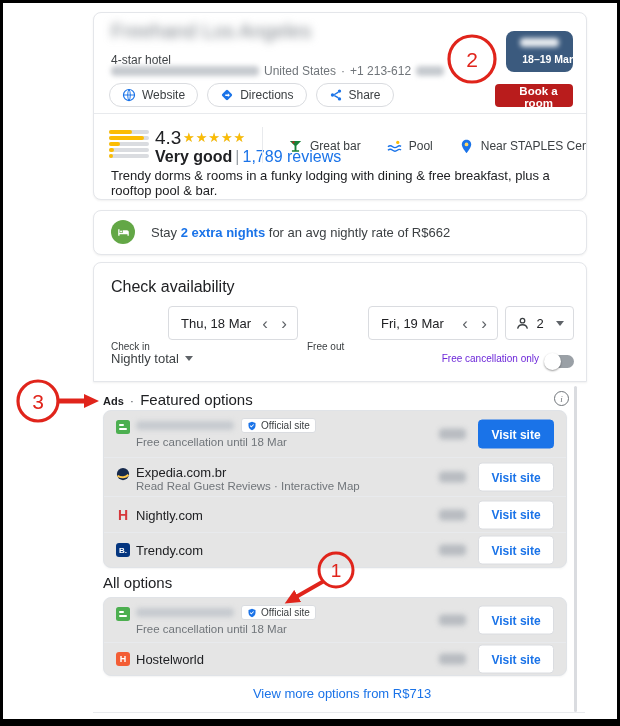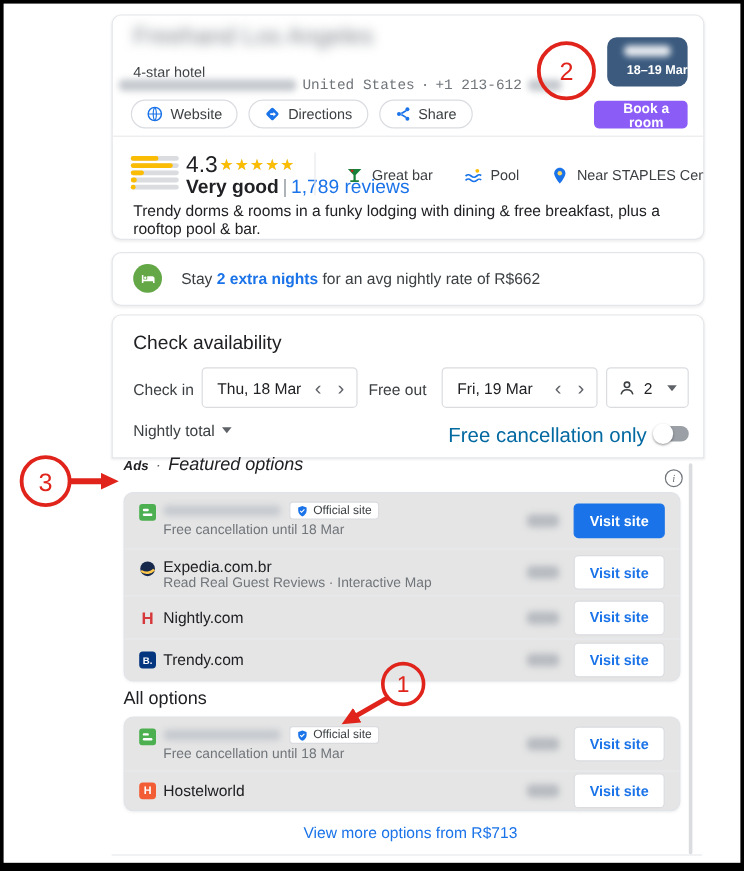--- a/index.html
+++ b/index.html
@@ -10,41 +10,41 @@
   .blob{display:inline-block;background:#c6cacf;border-radius:4px;filter:blur(2.5px);}
   .blur-text{filter:blur(4.5px);color:#7f858c;}
   
   .hotel-title{font-size:20px;font-weight:400;}
   .cat{font-size:12px;color:#3c4043;}
   .addr{font-size:12px;color:#70757a;display:flex;align-items:center;gap:5px;}
   .pill{display:inline-flex;align-items:center;gap:6px;height:22px;padding:0 12px;border:1px solid #dadce0;border-radius:12px;background:#fff;font-size:12px;color:#3c4043;cursor:pointer;}
   .pill svg{width:14px;height:14px;}
   .date-chip{position:absolute;width:67px;height:41px;border-radius:8px;background:#3b5a7e;text-align:right;}
   .date-chip .dates{color:#fff;font-size:10.5px;font-weight:bold;position:absolute;left:0;right:0;top:22px;}
-  .btn-primary{background:#8b5cf6;color:#fff;border:none;border-radius:4px;font-weight:bold;font-size:11.5px;cursor:pointer;font-family:inherit;padding-left:15px;}
+  .btn-primary{background:#b91c1c;color:#fff;border:none;border-radius:4px;font-weight:bold;font-size:11.5px;cursor:pointer;font-family:inherit;padding-left:15px;}
   .divider-h{position:absolute;height:1px;background:#e8eaed;}
   .hist-track{width:40px;height:4px;background:#dadce0;border-radius:2px;margin-bottom:2px;position:relative;}
   .hist-fill{position:absolute;left:0;top:0;bottom:0;background:#fbbc04;border-radius:2px;}
   .score{font-size:19px;color:#202124;}
   .stars{position:relative;font-size:13px;letter-spacing:1px;color:#dadce0;line-height:1;}
   .stars .gold{position:absolute;left:0;top:0;white-space:nowrap;overflow:hidden;color:#fbbc04;}
   .rating-line{font-size:16px;color:#202124;}
   .rating-line b{font-weight:bold;}
   .rating-line .sep{color:#9aa0a6;margin:0 3px;}
   a.link{color:#1a73e8;text-decoration:none;cursor:pointer;}
   .amenities{display:flex;gap:26px;align-items:center;white-space:nowrap;overflow:hidden;}
   .amen{display:inline-flex;align-items:center;gap:7px;font-size:12px;color:#3c4043;flex:none;}
   .amen svg{width:15px;height:15px;flex:none;}
   .desc{font-size:13px;color:#202124;}
   
   .promo-circle{position:absolute;width:24px;height:24px;border-radius:50%;background:#63a746;display:flex;align-items:center;justify-content:center;}
   .promo-text{font-size:13px;color:#3c4043;}
   
   .avail-title{font-size:16px;color:#202124;font-weight:500;}
-  .field-label{font-size:13px;color:#3c4043;}
+  .field-label{font-size:10px;color:#3c4043;margin-top:24px;}
   .field{position:absolute;height:32px;border:1px solid #dadce0;border-radius:4px;background:#fff;display:flex;align-items:center;font-size:13px;color:#202124;cursor:pointer;}
   .chev{color:#5f6368;font-size:17px;line-height:1;cursor:pointer;padding:0 3px;user-select:none;}
   .caret{display:inline-block;width:0;height:0;border-left:4px solid transparent;border-right:4px solid transparent;border-top:5px solid #5f6368;margin-left:6px;}
   .toggle{position:absolute;width:28px;height:13px;border-radius:7px;background:#9aa0a6;cursor:pointer;}
   .toggle .knob{position:absolute;left:-2px;top:-2px;width:17px;height:17px;border-radius:50%;background:#fff;box-shadow:0 1px 2px rgba(0,0,0,.4);}
   
   .ads-heading{display:flex;align-items:baseline;gap:6px;}
   .ads-label{font-size:11px;font-weight:bold;color:#202124;}
   .ads-dot{font-size:13px;color:#5f6368;}
   .ads-title{font-size:15px;color:#202124;}
@@ -77,21 +77,21 @@
 </style>
 </head>
 <body>
 
 <div id="frame">
 <div id="screen">
 
   <div class="card" style="left:90px;top:9px;width:492px;height:186px;">
     <div class="abs hotel-title blur-text" style="left:17px;top:7px;">Freehand Los Angeles</div>
     <div class="abs cat" style="left:17px;top:40px;">4-star hotel</div>
-    <div class="abs addr" style="left:5px;top:51px;font-family:Liberation Mono, monospace;">
+    <div class="abs addr" style="left:17px;top:51px;">
       <span class="blob" style="width:148px;height:10px;"></span>
       <span>United States</span>
       <span>·</span>
       <span>+1 213-612</span>
       <span class="blob" style="width:28px;height:10px;"></span>
     </div>
     <div class="abs" style="left:15px;top:70px;display:flex;gap:9px;">
       <span class="pill">
         <svg viewBox="0 0 16 16">
               <circle cx="8" cy="8" r="6.3" fill="none" stroke="#1a73e8" stroke-width="1.4"></circle>
@@ -205,27 +205,27 @@
             <circle cx="8" cy="5" r="2.4"></circle>
             <path d="M2.8 13.5c.6-2.8 2.6-4.2 5.2-4.2s4.6 1.4 5.2 4.2"></path>
           </svg>
       <span>2</span>
       <span class="caret"></span>
     </div>
     <div class="abs" style="left:17px;top:88px;font-size:13px;color:#3c4043;display:flex;align-items:center;">
       <span>Nightly total</span>
           <span class="caret"></span>
     </div>
-    <div class="abs" style="right:47px;top:90px;font-size:17px;color:#0369a1;">Free cancellation only</div>
+    <div class="abs" style="right:47px;top:90px;font-size:10px;color:#6d28d9;">Free cancellation only</div>
     <div class="toggle" style="right:12px;top:92px;">
           <span class="knob"></span>
         </div>
   </div>
 
-  <div class="ads-heading abs" style="left:100px;top:376px;font-style:italic;">
+  <div class="ads-heading abs" style="left:100px;top:388px;">
     <span class="ads-label">Ads</span>
     <span class="ads-dot">·</span>
     <span class="ads-title">Featured options</span>
   </div>
   <div class="info-circ abs" style="left:551px;top:388px;">i</div>
 
   <div class="opt-card" style="left:100px;top:407px;">
     <div class="row two" style="height:46px;">
       <span class="logo">
             <span class="logo-green">

